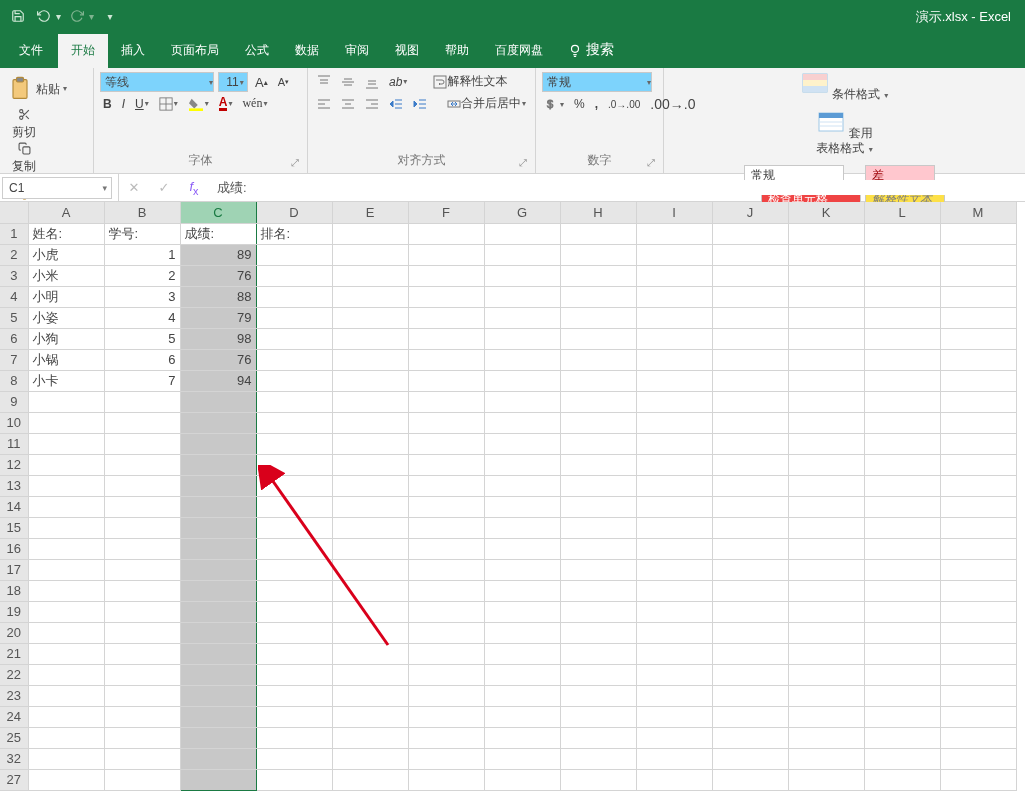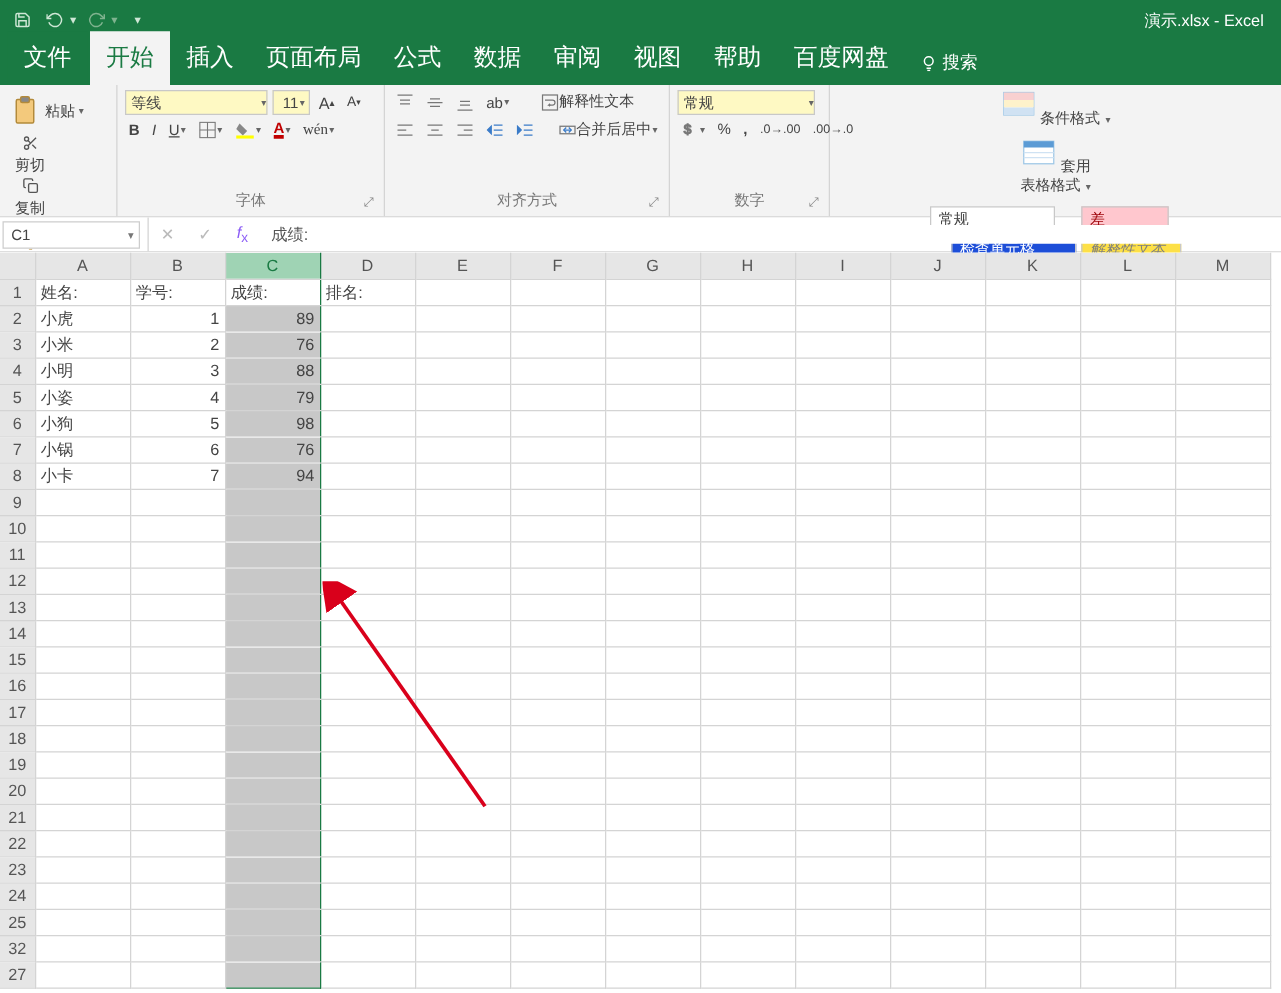--- a/index.html
+++ b/index.html
@@ -41,21 +41,21 @@
   .ribbon-tabs {
     background: #1a7a43;
     height: 36px;
     display: flex;
     align-items: flex-end;
     padding-left: 6px;
   }
   .ribbon-tabs .tab {
     color: #fff;
     padding: 8px 13px 9px;
-    font-size: 19px;
+    font-size: 12px;
     cursor: pointer;
   }
   .ribbon-tabs .tab.file-tab {
     background: #1a7a43;
     color: #fff;
     margin-right: 2px;
   }
   .ribbon-tabs .tab.active {
     background: #f3f3f3;
     color: #1a7a43;
@@ -123,21 +123,21 @@
 
   
   .clip-col { display:flex; flex-direction:row; align-items:center; }
   .clip-links { display:flex; flex-direction:column; gap:1px; font-size:12px; color:#444; }
   .clip-links span { display:flex; align-items:center; gap:3px; cursor:pointer;flex-direction:column; }
 
   
   .font-select {
     height: 20px;
     border: 1px solid #c8c8c8;
-    background: #fef9c3;
+    background: #7dd3fc;
     font-size: 12px;
     color: #444;
     padding-left: 4px;
     display: flex;
     align-items: center;
     cursor: pointer;
   }
   .font-name { width: 114px; }
   .font-size { width: 30px; justify-content: center; }
   
@@ -150,21 +150,21 @@
     height: 20px;
     display: flex;
     align-items: center;
     padding: 0 6px;
     font-size: 12px;
     color: #444;
     width: 100px;
   }
   .styles-box.normal { background:#fff; }
   .styles-box.bad { background:#ffc7ce; color:#9c0006; width:70px;}
-  .styles-box.check { background:#1d4ed8; color:#fff;margin-left:17px; }
+  .styles-box.check { background:#ef4444; color:#fff;margin-left:17px; }
   .styles-box.explain { background:#fde047; color:#7f7f7f; font-style:italic; width:80px;}
 
   
   .formula-bar {
     height: 28px;
     border-bottom: 1px solid #d4d4d4;
     display: flex;
     align-items: center;
     background: #fff;
   }
@@ -429,21 +429,21 @@
             </svg>
           </span>
         <span class="btn">
             <svg width="14" height="14">
               <line x1="3" y1="6" x2="11" y2="6" stroke="#777"></line>
               <line x1="3" y1="9" x2="11" y2="9" stroke="#777"></line>
               <line x1="1" y1="13" x2="13" y2="13" stroke="#777"></line>
             </svg>
           </span>
         <span class="btn">
-            <span style="">ab</span>
+            <span style="font-style:italic;">ab</span>
             <span class="dropdown-caret">▾</span>
           </span>
         <span style="width:12px;"></span>
         <span class="btn">
           <svg width="14" height="14" stroke="#777" fill="none">
               <rect x="1" y="1" width="12" height="12"></rect>
               <path d="M3 5h6a2 2 0 0 1 0 4H6l1 -1M6 9l1 1"></path>
             </svg>
           <span>解释性文本</span>
         </span>
@@ -518,21 +518,21 @@
             <svg width="14" height="14" stroke="#777" fill="none">
               <text x="2" y="11" font-size="11">$</text>
             </svg>
             <span class="dropdown-caret">▾</span>
           </span>
         <span class="btn">%</span>
         <span class="btn">
             <b>,</b>
           </span>
         <span class="btn" style="font-size:10px;">.0→.00</span>
-        <span class="btn" style="font-size:10px;">.00→.0</span>
+        <span class="btn" style="font-size:14px;">.00→.0</span>
       </div>
     </div>
     <div class="group-label">
       <span>数字</span>
       <span class="dialog-launch">⤢</span>
     </div>
   </div>
 
   <div class="ribbon-group" style="flex:1;border-right:none;">
     <div class="rg-content row" style="gap:10px;align-items:center;">

